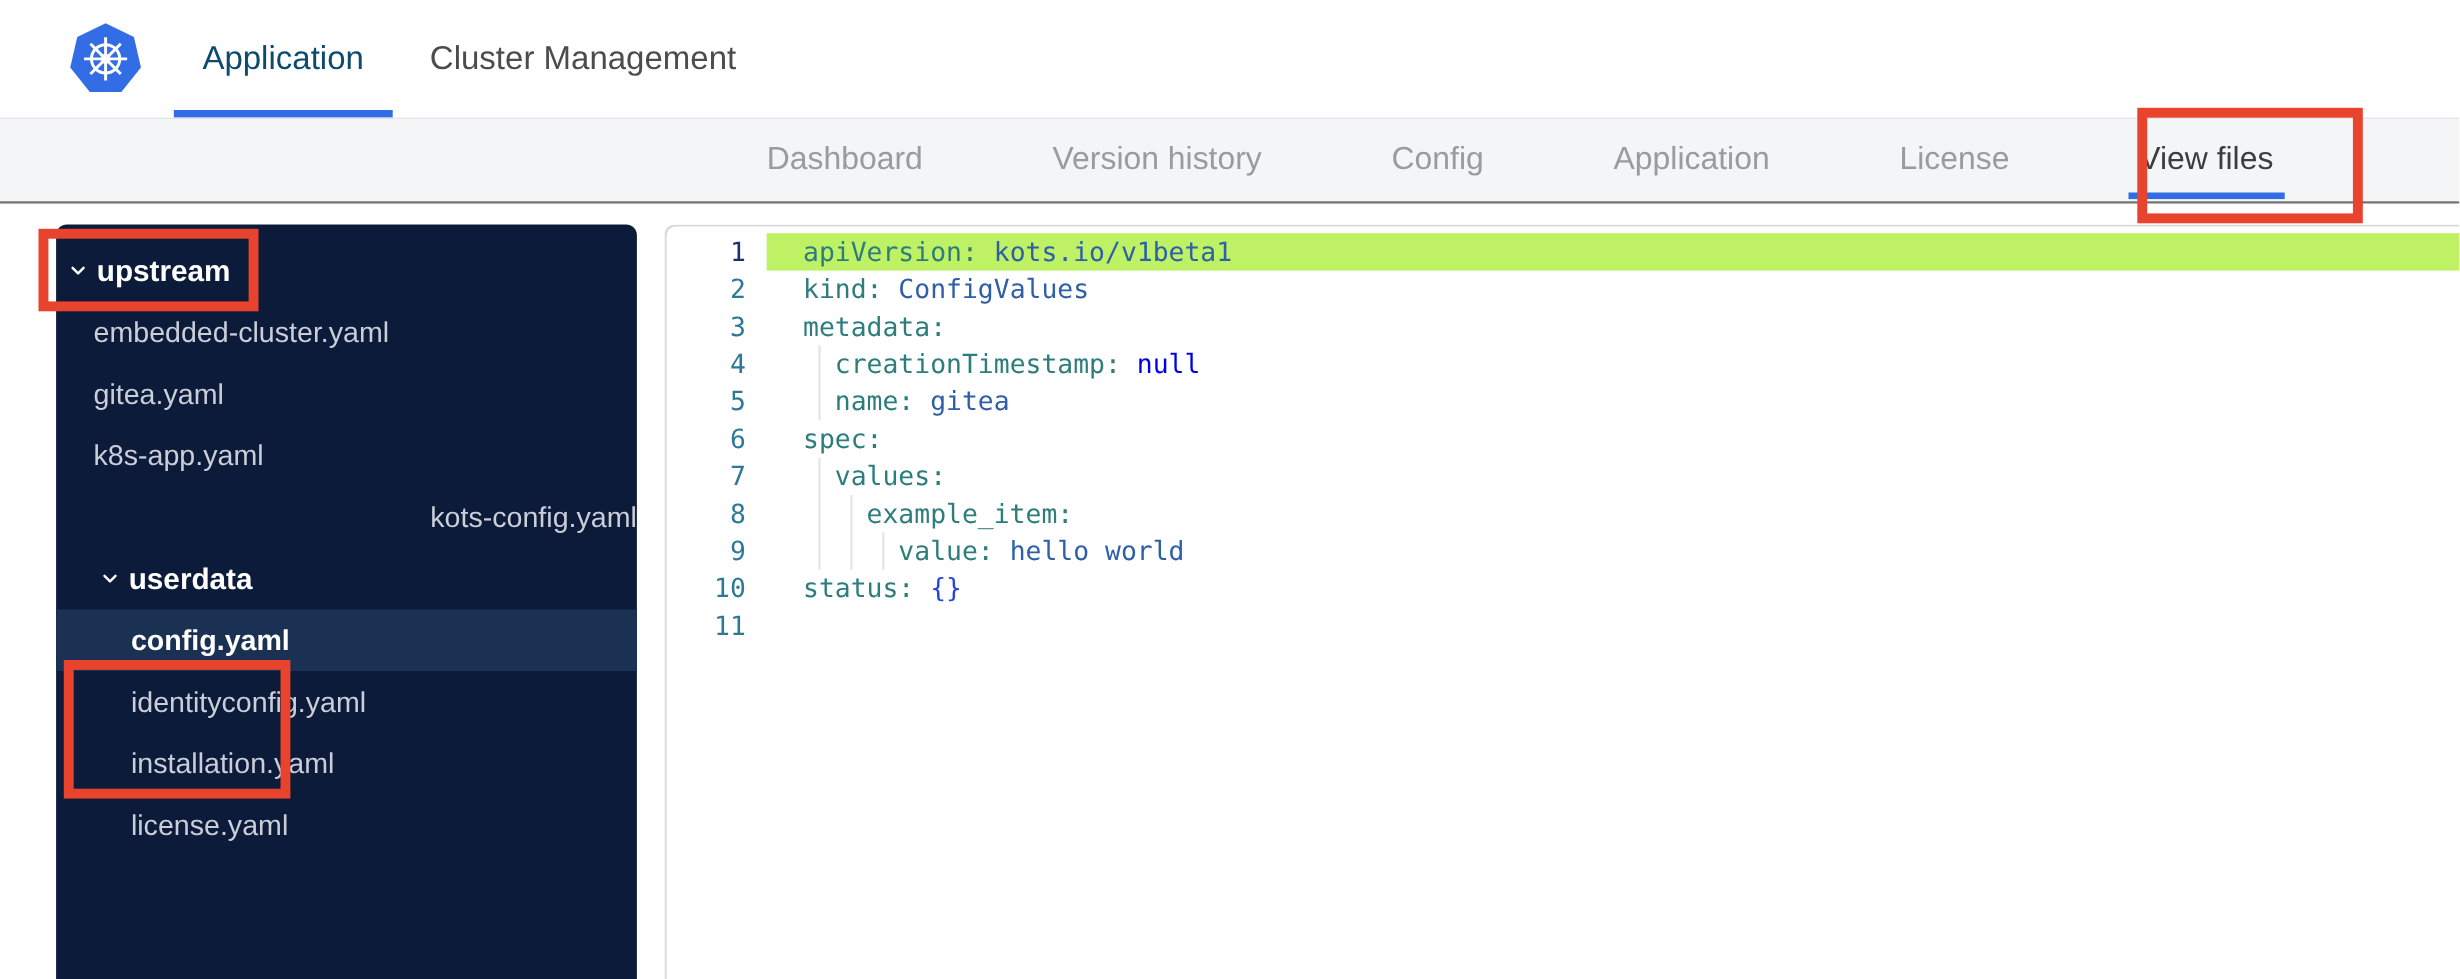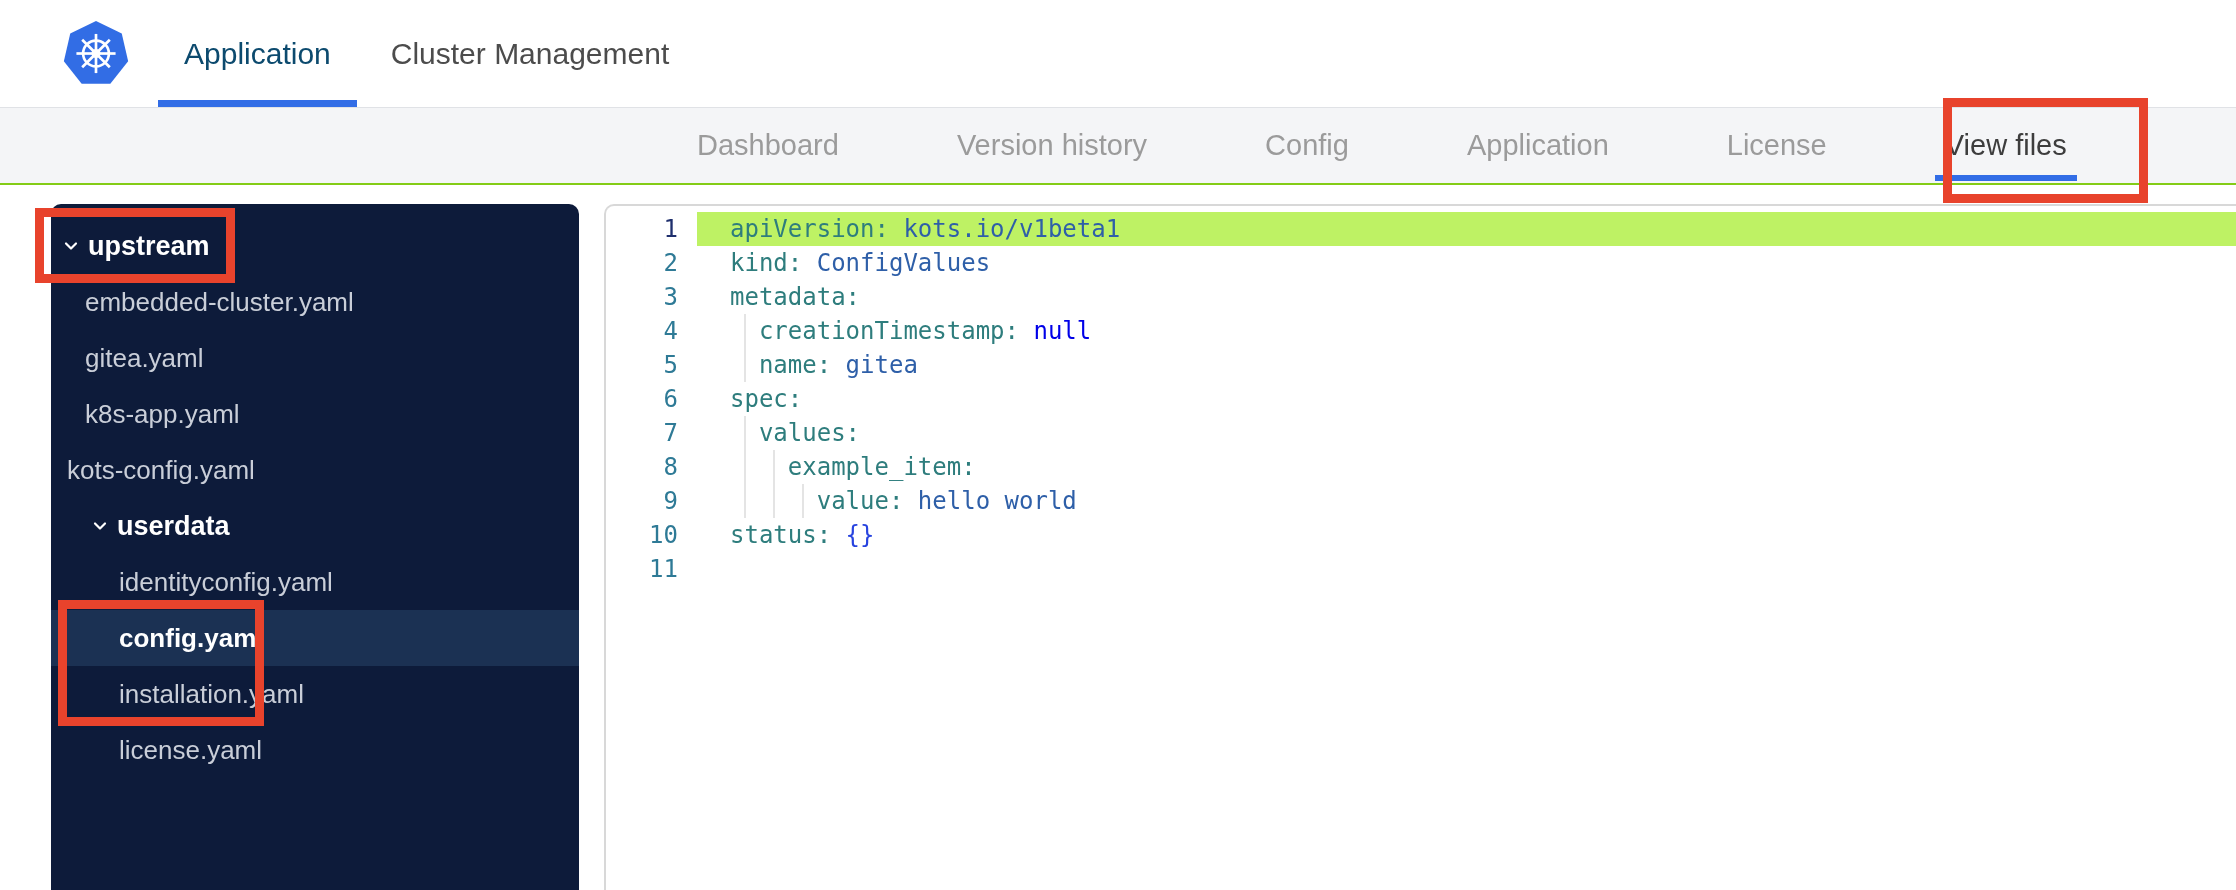--- a/index.html
+++ b/index.html
@@ -27,21 +27,21 @@
     position:relative;height:100%;display:flex;align-items:center;
     padding:0 26px;margin-right:8px;font-size:30px;color:#4c4c4c;cursor:pointer;
   }
   .top-tab.active{color:#0c4a6e;font-weight:500;}
   .top-tab.active::after{
     content:"";position:absolute;left:0;right:0;bottom:0;height:7px;background:var(--accent);
   }
   
   .subnav{
     position:absolute;left:0;top:107px;right:0;height:78px;box-sizing:border-box;
-    background:#f4f5f7;border-top:1px solid #e0e2e6;border-bottom:2px solid #84cc16;
+    background:#f4f5f7;border-top:1px solid #e0e2e6;border-bottom:2px solid #737373;
     display:flex;align-items:stretch;padding-left:697px;gap:118px;
   }
   .nav-tab{
     position:relative;display:flex;align-items:center;font-size:29px;color:#9b9b9b;cursor:pointer;
   }
   .nav-tab.active{color:#3d3d3d;}
   .nav-tab.active::after{
     content:"";position:absolute;left:-10px;right:-10px;bottom:2px;height:6px;background:var(--accent);
   }
   
@@ -147,36 +147,36 @@
         </div>
         <div class="tree-row file" style="padding-left: 34px;">
           <span>embedded-cluster.yaml</span>
         </div>
         <div class="tree-row file" style="padding-left: 34px;">
           <span>gitea.yaml</span>
         </div>
         <div class="tree-row file" style="padding-left: 34px;">
           <span>k8s-app.yaml</span>
         </div>
-        <div class="tree-row file" style="padding-left: 16px;">
+        <div class="tree-row file" style="padding-left: 16px; justify-content: flex-end;">
           <span>kots-config.yaml</span>
         </div>
         <div class="tree-row folder" style="padding-left: 41px;">
           <span class="chev">
             <svg viewBox="0 0 16 16" width="16" height="16">
               <polyline points="3,5.5 8,10.5 13,5.5" fill="none" stroke="#fff" stroke-width="2.2" stroke-linecap="round" stroke-linejoin="round"></polyline>
             </svg>
           </span>
           <span>userdata</span>
         </div>
+        <div class="tree-row file selected" style="padding-left: 68px;">
+          <span>config.yaml</span>
+        </div>
         <div class="tree-row file" style="padding-left: 68px;">
           <span>identityconfig.yaml</span>
-        </div>
-        <div class="tree-row file selected" style="padding-left: 68px;">
-          <span>config.yaml</span>
         </div>
         <div class="tree-row file" style="padding-left: 68px; align-items: center;">
           <span>installation.yaml</span>
         </div>
         <div class="tree-row file" style="padding-left: 68px;">
           <span>license.yaml</span>
         </div>
       </div>
   </aside>
 

